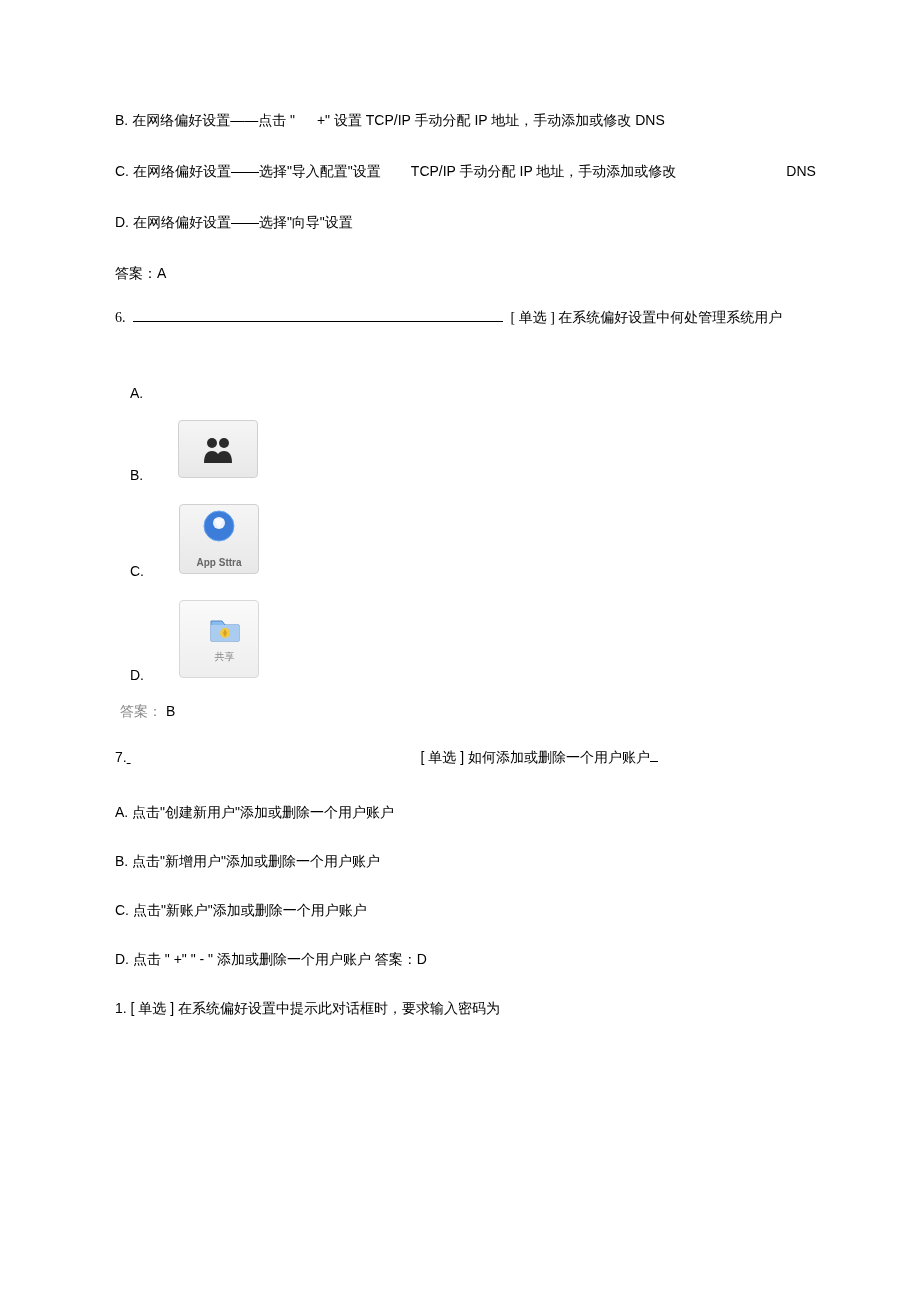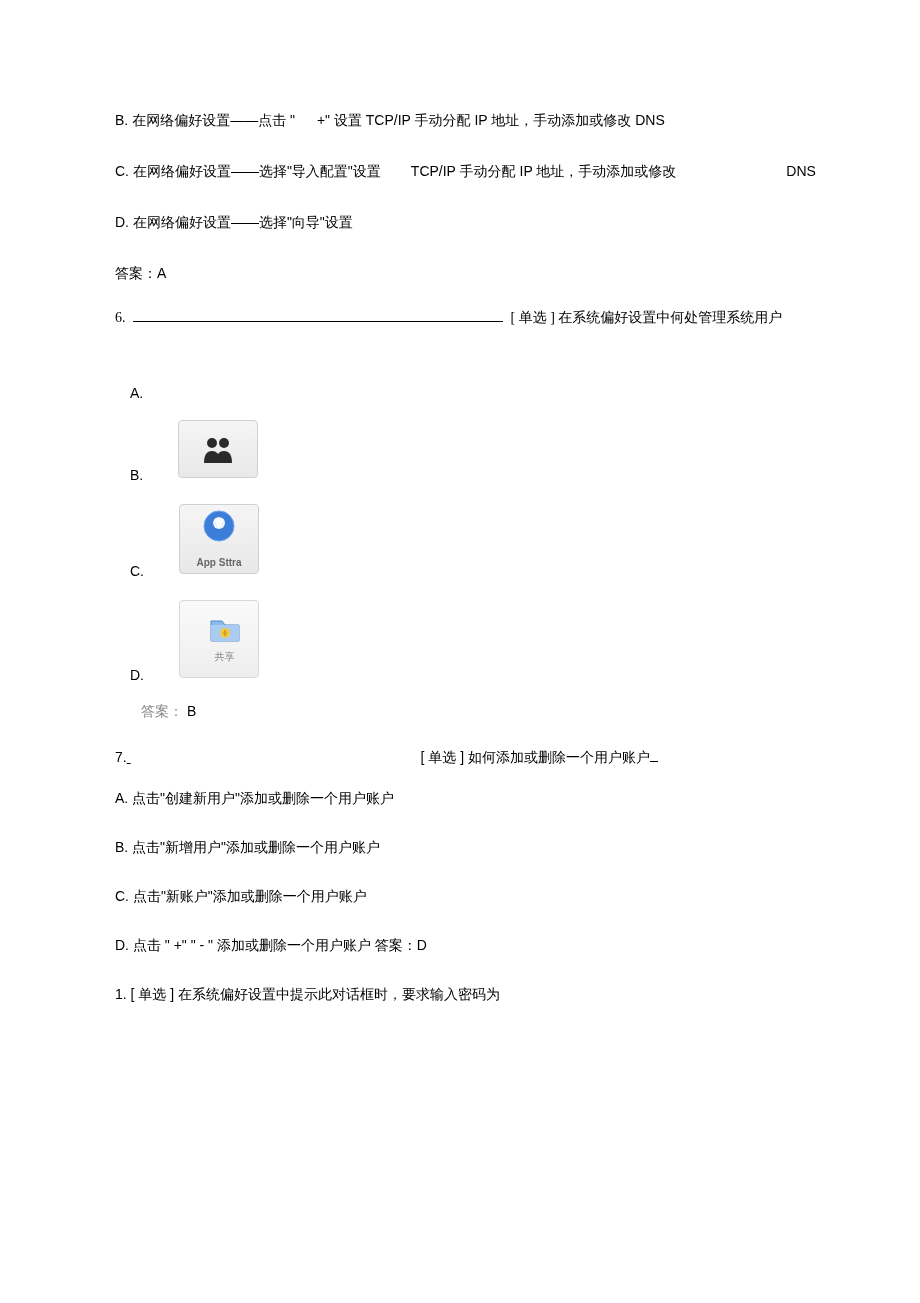--- a/index.html
+++ b/index.html
@@ -96,30 +96,30 @@
       margin-left: 15px;
       display: inline-block;
       vertical-align: bottom;
     }
     .icon-row-bcd {
       display: flex;
       align-items: flex-end;
       margin-bottom: 10px;
     }
     .answer-b {
-      margin-left: 26px;
+      margin-left: 5px;
       margin-top: 15px;
       margin-bottom: 25px;
       color: #888;
     }
     .answer-b-letter {
       color: #000;
     }
     .q7-line {
-      margin-bottom: 20px;
+      margin-bottom: 34px;
       text-decoration: underline;
     }
     .q7-number {
       display: inline-block;
     }
     .q7-text {
       display: inline-block;
       margin-left: 290px;
     }
     .underline-last {

